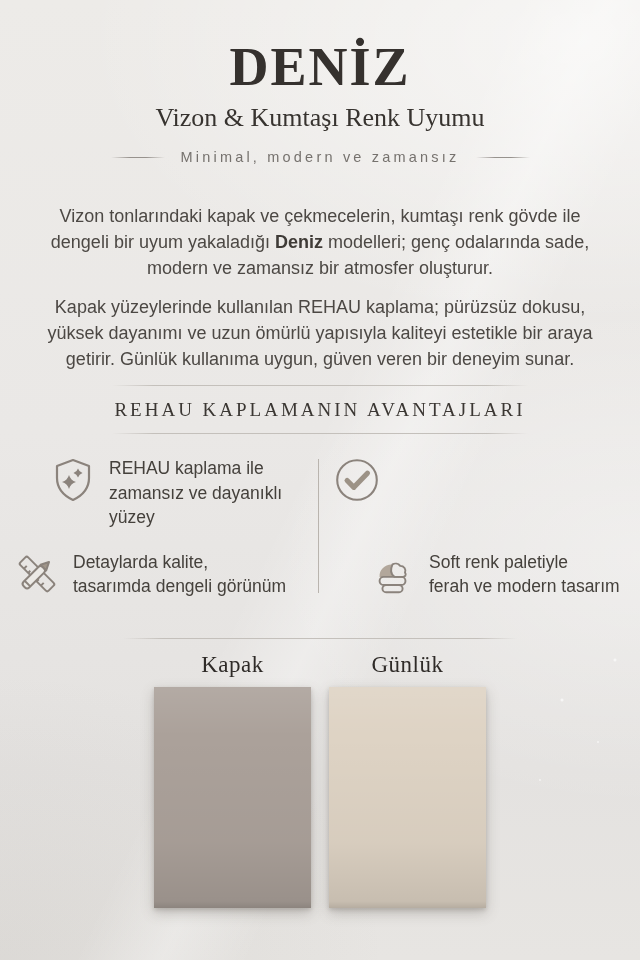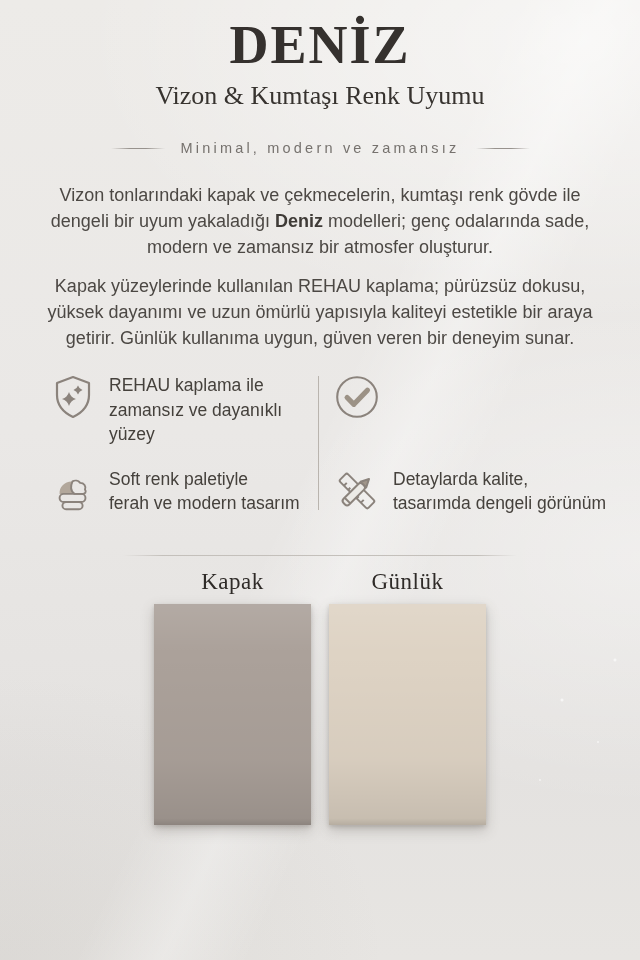--- a/index.html
+++ b/index.html
@@ -19,44 +19,44 @@
       radial-gradient(2px 2px at 540px 780px, rgba(255,255,255,.85), rgba(255,255,255,0) 70%),
       radial-gradient(3px 3px at 615px 660px, rgba(255,255,255,.9), rgba(255,255,255,0) 70%),
       radial-gradient(900px 520px at 90% 4%, rgba(255,255,255,.55), rgba(255,255,255,0) 55%),
       linear-gradient(115deg, rgba(255,255,255,0) 48%, rgba(255,255,255,.32) 56%, rgba(255,255,255,0) 64%),
       radial-gradient(700px 520px at 0% 100%, rgba(138,132,125,.12), rgba(138,132,125,0) 55%),
       radial-gradient(620px 420px at 100% 58%, rgba(255,255,255,.35), rgba(255,255,255,0) 60%),
       linear-gradient(180deg, #edebe8 0%, #eae8e6 45%, #e4e2e0 80%, #e7e5e2 100%);
   }
 
   .title{
-    padding-top:16px;
+    padding-top:38px;
     font-family:"Liberation Serif","DejaVu Serif",serif;
     font-size:54px; line-height:1.1; font-weight:600;
     letter-spacing:2px; color:#35312e;
   }
   .subtitle{
     margin-top:6px;
     font-family:"Liberation Serif","DejaVu Serif",serif;
     font-size:26px; font-weight:500; color:#37332f;
   }
   .tagline-row{
-    margin-top:29px;
+    margin-top:16px;
     display:flex; align-items:center; justify-content:center; gap:16px;
   }
   .tagline-line{
     width:54px; height:1px;
     background:linear-gradient(90deg, rgba(150,145,140,0), #97928d 35%, #97928d 65%, rgba(150,145,140,0));
   }
   .tagline{
     font-size:14.5px; letter-spacing:3.2px; color:#76726e;
   }
 
   .paragraph{
-    width:582px; margin:26px auto 0;
+    width:582px; margin:38px auto 0;
     font-size:18px; line-height:26px; color:#4c4844;
   }
   .paragraph + .paragraph{ margin-top:13px; }
   .bold-name{ font-weight:bold; color:#3f3b37; }
 
   .section-heading{ margin-top:13px; }
   .rule{
     width:416px; height:1px; margin:0 auto;
     background:linear-gradient(90deg, rgba(196,192,187,0), #c4c0bb 10%, #c4c0bb 90%, rgba(196,192,187,0));
   }
@@ -121,20 +121,25 @@
       <span class="tagline-line"></span>
       <span class="tagline">Minimal, modern ve zamansız</span>
       <span class="tagline-line"></span>
     </div>
   </header>
 
   <p class="paragraph"><span>Vizon tonlarındaki kapak ve çekmecelerin, kumtaşı renk gövde ile dengeli bir uyum yakaladığı </span><span class="bold-name">Deniz</span><span> modelleri; genç odalarında sade, modern ve zamansız bir atmosfer oluşturur.</span></p>
 
   <p class="paragraph">Kapak yüzeylerinde kullanılan REHAU kaplama; pürüzsüz dokusu, yüksek dayanımı ve uzun ömürlü yapısıyla kaliteyi estetikle bir araya getirir. Günlük kullanıma uygun, güven veren bir deneyim sunar.</p>
 
+  <div class="section-heading">
+    <div class="rule"></div>
+    <div class="section-heading-text">REHAU KAPLAMANIN AVANTAJLARI</div>
+    <div class="rule"></div>
+  </div>
 
   <div class="features">
     <div class="features-divider"></div>
 
     <div class="feature col-left">
       <span class="feature-icon">
         <svg width="48" height="48" viewBox="0 0 48 48" fill="none" stroke="#8b837c" stroke-width="2.2" stroke-linejoin="round">
           <path d="M24 4 L40 10 V22 C40 32 33.5 39.5 24 44 C14.5 39.5 8 32 8 22 V10 Z"></path>
           <path fill="#8b837c" stroke="none" d="M20 19 Q21.6 24.4 27 26 Q21.6 27.6 20 33 Q18.4 27.6 13 26 Q18.4 24.4 20 19 Z"></path>
           <path fill="#8b837c" stroke="none" d="M29 12.5 Q30.1 15.9 33.5 17 Q30.1 18.1 29 21.5 Q27.9 18.1 24.5 17 Q27.9 15.9 29 12.5 Z"></path>
@@ -143,50 +148,50 @@
       <span class="feature-text"><span>REHAU kaplama ile</span><br><span>zamansız ve dayanıklı yüzey</span></span>
     </div>
 
     <div class="feature col-right">
       <span class="feature-icon">
         <svg width="50" height="50" viewBox="0 0 48 48" fill="none">
           <circle cx="24" cy="24" r="19" stroke="#8b837c" stroke-width="2"></circle>
           <path d="M14.5 24.5 L21 31 L34 17.5" stroke="#9c9286" stroke-width="5" stroke-linecap="round" stroke-linejoin="round"></path>
         </svg>
       </span>
-    </div>
-
-    <div class="feature col-left">
-      <span class="feature-icon">
-        <svg width="46" height="46" viewBox="0 0 48 48" fill="none" stroke="#8b837c" stroke-width="2" stroke-linejoin="round">
-          <path fill="#b2a79b" stroke="none" d="M10 27 C9.5 19.5 15.5 13.5 23.5 14 C21 19.5 21.7 24.3 25.5 27 Z"></path>
-          <path d="M23.5 14 C26 12.5 29.5 13 31.5 15.5 C35.5 15.5 38 19 36.5 22.5 C38.5 25 36.5 27 34 27 L25.5 27 C21.7 24.3 21 19.5 23.5 14 Z"></path>
-          <rect x="10" y="27" width="27" height="8.5" rx="4.2"></rect>
-          <rect x="13" y="35.5" width="21" height="7.5" rx="3.7"></rect>
-        </svg>
-      </span>
-      <span class="feature-text"><span>Soft renk paletiyle</span><br><span>ferah ve modern tasarım</span></span>
     </div>
 
     <div class="feature col-right">
       <span class="feature-icon">
         <svg width="48" height="48" viewBox="0 0 48 48" fill="none" stroke="#8b837c" stroke-width="2" stroke-linejoin="round">
           <g transform="rotate(45 24 24)">
             <rect x="4" y="18.5" width="40" height="11" rx="2"></rect>
             <path d="M11 29.5 V25.5 M17 29.5 V26.5 M23 29.5 V25.5 M29 29.5 V26.5 M35 29.5 V25.5"></path>
           </g>
           <g transform="rotate(-45 24 24)">
             <rect x="6" y="20" width="27" height="8" rx="3" fill="#eceae6"></rect>
             <path d="M33 20 L41 24 L33 28 Z" fill="#a1968a"></path>
             <path d="M10.5 20 V28"></path>
           </g>
         </svg>
       </span>
       <span class="feature-text"><span>Detaylarda kalite,</span><br><span>tasarımda dengeli görünüm</span></span>
     </div>
+
+    <div class="feature col-left">
+      <span class="feature-icon">
+        <svg width="46" height="46" viewBox="0 0 48 48" fill="none" stroke="#8b837c" stroke-width="2" stroke-linejoin="round">
+          <path fill="#b2a79b" stroke="none" d="M10 27 C9.5 19.5 15.5 13.5 23.5 14 C21 19.5 21.7 24.3 25.5 27 Z"></path>
+          <path d="M23.5 14 C26 12.5 29.5 13 31.5 15.5 C35.5 15.5 38 19 36.5 22.5 C38.5 25 36.5 27 34 27 L25.5 27 C21.7 24.3 21 19.5 23.5 14 Z"></path>
+          <rect x="10" y="27" width="27" height="8.5" rx="4.2"></rect>
+          <rect x="13" y="35.5" width="21" height="7.5" rx="3.7"></rect>
+        </svg>
+      </span>
+      <span class="feature-text"><span>Soft renk paletiyle</span><br><span>ferah ve modern tasarım</span></span>
+    </div>
   </div>
 
   <div class="rule swatch-divider"></div>
 
   <div class="swatch-labels">
     <div class="swatch-label">Kapak</div>
     <div class="swatch-label">Günlük</div>
   </div>
 
   <div class="swatch-row">

